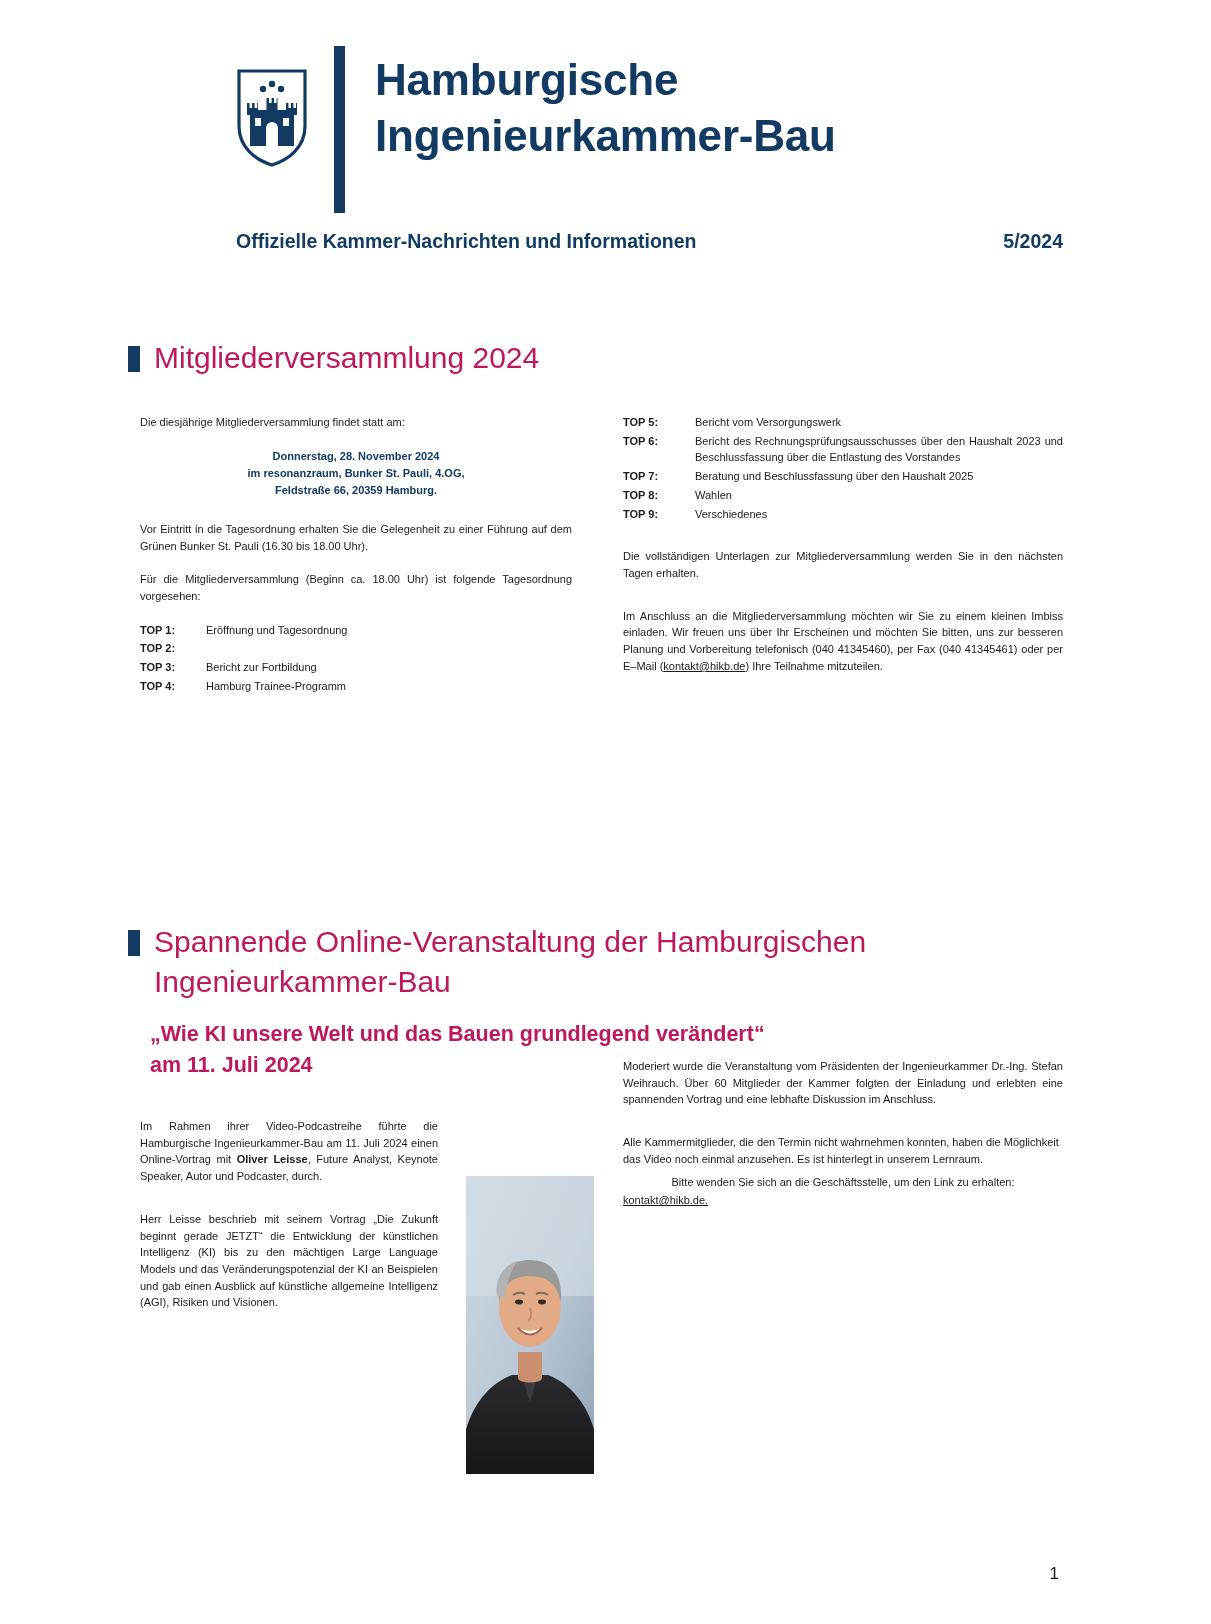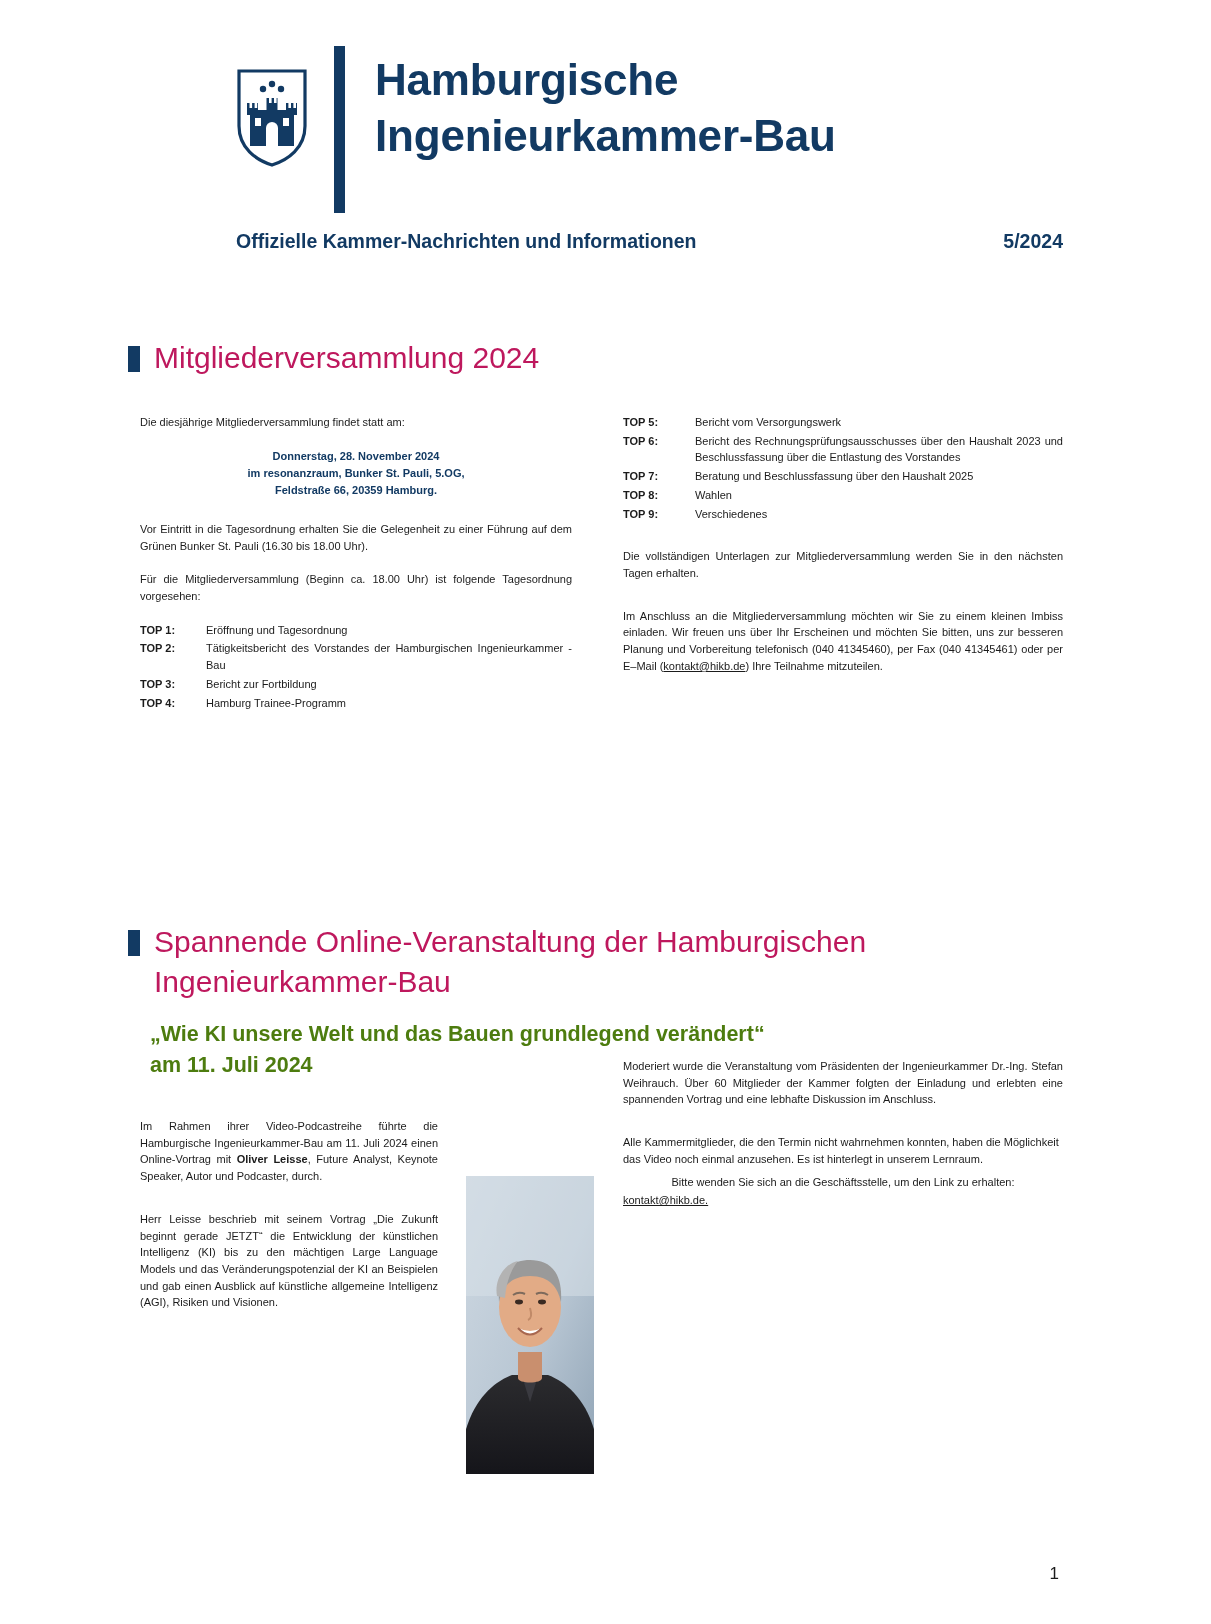--- a/index.html
+++ b/index.html
@@ -136,21 +136,21 @@
     color: #1b1b1b;
     text-decoration: underline;
   }
 
   
   .quote-head {
     position: absolute;
     left: 150px;
     top: 1019px;
     width: 900px;
-    color: #4d7c0f;
+    color: #be185d;
     font-size: 21.5px;
     font-weight: bold;
     line-height: 1.42;
   }
 
   
   .photo {
     position: absolute;
     left: 466px;
     top: 1176px;
@@ -218,34 +218,33 @@
 
   <div class="section-head" style="left:128px; top:338px;">
     <div class="marker"></div>
     <div class="section-title">Mitgliederversammlung 2024</div>
   </div>
 
   <div class="col" style="left:140px; top:414px; width:432px;">
     <p>Die diesjährige Mitgliederversammlung findet statt am:</p>
     <p class="center" style="margin-bottom:22px;">
       <span>Donnerstag, 28. November 2024</span><br>
-      <span>im resonanzraum, Bunker St. Pauli, 5.OG,</span><br>
+      <span>im resonanzraum, Bunker St. Pauli, 4.OG,</span><br>
       <span>Feldstraße 66, 20359 Hamburg.</span>
     </p>
     <p>Vor Eintritt in die Tagesordnung erhalten Sie die Gelegenheit zu einer Führung auf dem Grünen Bunker St. Pauli (16.30 bis 18.00 Uhr).</p>
     <p style="">Für die Mitgliederversammlung (Beginn ca. 18.00 Uhr) ist folgende Tagesordnung vorgesehen:</p>
 
     <div class="top-list">
       <div class="top-row">
         <div class="top-label">TOP 1:</div>
         <div class="top-text">Eröffnung und Tagesordnung</div>
       </div>
       <div class="top-row">
         <div class="top-label">TOP 2:</div>
-        <div class="top-text">Tätigkeitsbericht des Vorstandes der Hamburgischen Ingenieurkammer - Bau</div>
       </div>
       <div class="top-row">
         <div class="top-label">TOP 3:</div>
         <div class="top-text">Bericht zur Fortbildung</div>
       </div>
       <div class="top-row">
         <div class="top-label">TOP 4:</div>
         <div class="top-text">Hamburg Trainee-Programm</div>
       </div>
     </div>

